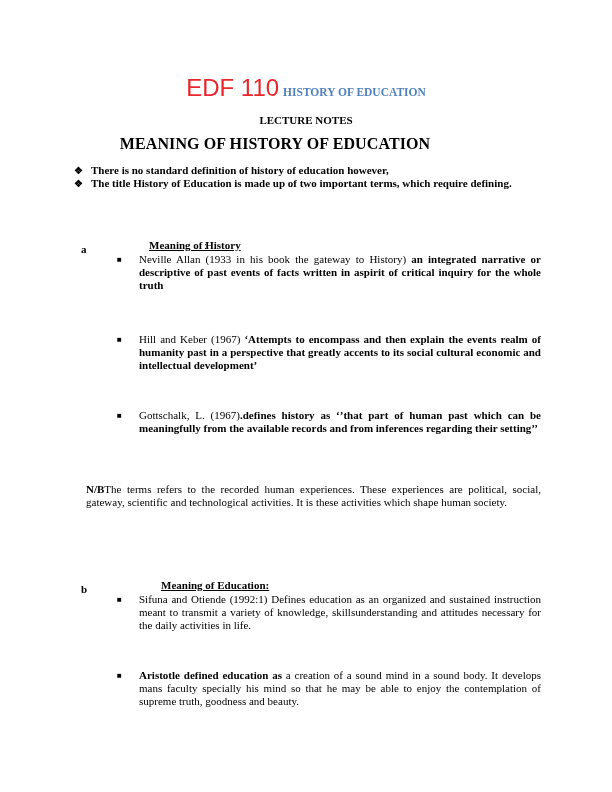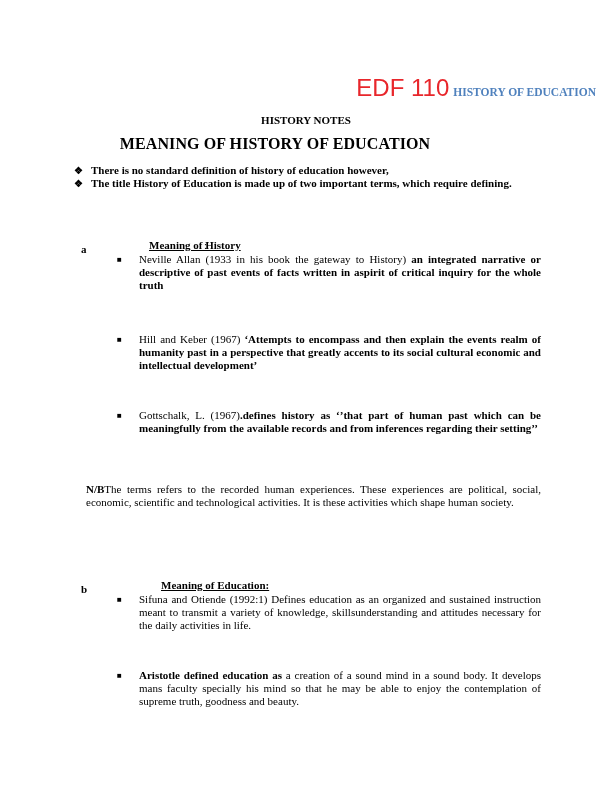--- a/index.html
+++ b/index.html
@@ -1,19 +1,19 @@
 <!DOCTYPE html>
 <html><head>
   <meta charset="utf-8">
   <style>
     html, body { margin: 0; padding: 0; background: #ffffff; }
     body { width: 612px; height: 792px; position: relative; overflow: hidden;
            font-family: "Liberation Serif", serif; color: #000; }
     .abs { position: absolute; }
-    .title-line { left: 0; width: 596px; top: 74px; text-align: right; white-space: nowrap; }
+    .title-line { left: 8px; width: 596px; top: 74px; text-align: center; white-space: nowrap; }
     .course-code { font-family: "Liberation Sans", sans-serif; color: #e8262b; font-size: 24px; }
     .course-name { color: #4f81bd; font-weight: bold; font-size: 11.5px; margin-left: 4px; }
     .subtitle { left: 0; width: 612px; top: 114px; text-align: center; font-weight: bold; font-size: 11px; }
     .main-title { left: 0; width: 550px; top: 135px; text-align: center; font-weight: bold; font-size: 16px; letter-spacing: 0.1px; }
     .intro { left: 74px; width: 468px; top: 164px; font-size: 11px; font-weight: bold; line-height: 13px; }
     .intro .row { display: flex; }
     .intro .dia { width: 17px; flex: none; font-size: 10px; }
     .intro .txt { text-align: justify; flex: 1; }
     .sec-label { font-weight: bold; font-size: 11px; }
     .sec-head { font-weight: bold; font-size: 11px; text-decoration: underline; margin-left: 44px; }
@@ -22,21 +22,21 @@
     .bullet .txt { text-align: justify; flex: 1; }
     b { font-weight: bold; }
     .para { font-size: 11px; line-height: 13px; text-align: justify; }
   </style>
 </head>
 <body>
 
 <div class="abs title-line">
   <span class="course-code">EDF 110</span><span class="course-name">HISTORY  OF EDUCATION</span>
 </div>
-<div class="abs subtitle">HISTORY NOTES</div>
+<div class="abs subtitle">LECTURE NOTES</div>
 <div class="abs main-title">MEANING OF HISTORY OF EDUCATION</div>
 
 <div class="abs intro">
   <div class="row">
     <span class="dia">❖</span>
     <span class="txt">There is no standard definition of history of education however,</span>
   </div>
   <div class="row">
     <span class="dia">❖</span>
     <span class="txt">The title History of Education is made up of two important terms, which require defining.</span>
@@ -58,21 +58,21 @@
   <span class="sq">■</span>
   <span class="txt"><span>Hill and Keber (1967) </span><b>‘Attempts to encompass and then explain the events realm of humanity past in a perspective that greatly accents to its social cultural economic and intellectual development’</b></span>
 </div>
 
 <div class="abs bullet" style="left:117px; width:424px; top:409px;">
   <span class="sq">■</span>
   <span class="txt"><span>Gottschalk, L. (1967)</span><b>.defines history as ‘’that part of human past which can be meaningfully from the available records and from inferences regarding their setting’’</b></span>
 </div>
 
 <div class="abs para" style="left:86px; width:455px; top:483px;">
-  <b>N/B</b><span>The terms refers to the recorded human experiences. These experiences are political, social, economic, scientific and technological activities. It is these activities which shape human society.</span>
+  <b>N/B</b><span>The terms refers to the recorded human experiences. These experiences are political, social, gateway, scientific and technological activities. It is these activities which shape human society.</span>
 </div>
 
 <div class="abs" style="left:81px; top:579px;">
   <span class="sec-label">b</span>
   <span class="sec-head" style="position:absolute; left:36px; white-space:nowrap;">Meaning of Education:</span>
 </div>
 
 <div class="abs bullet" style="left:117px; width:424px; top:593px;">
   <span class="sq">■</span>
   <span class="txt"><b></b><span>Sifuna and Otiende (1992:1) Defines education as an organized and sustained instruction meant to transmit a variety of knowledge, skillsunderstanding and attitudes necessary for the daily activities in life.</span></span>

